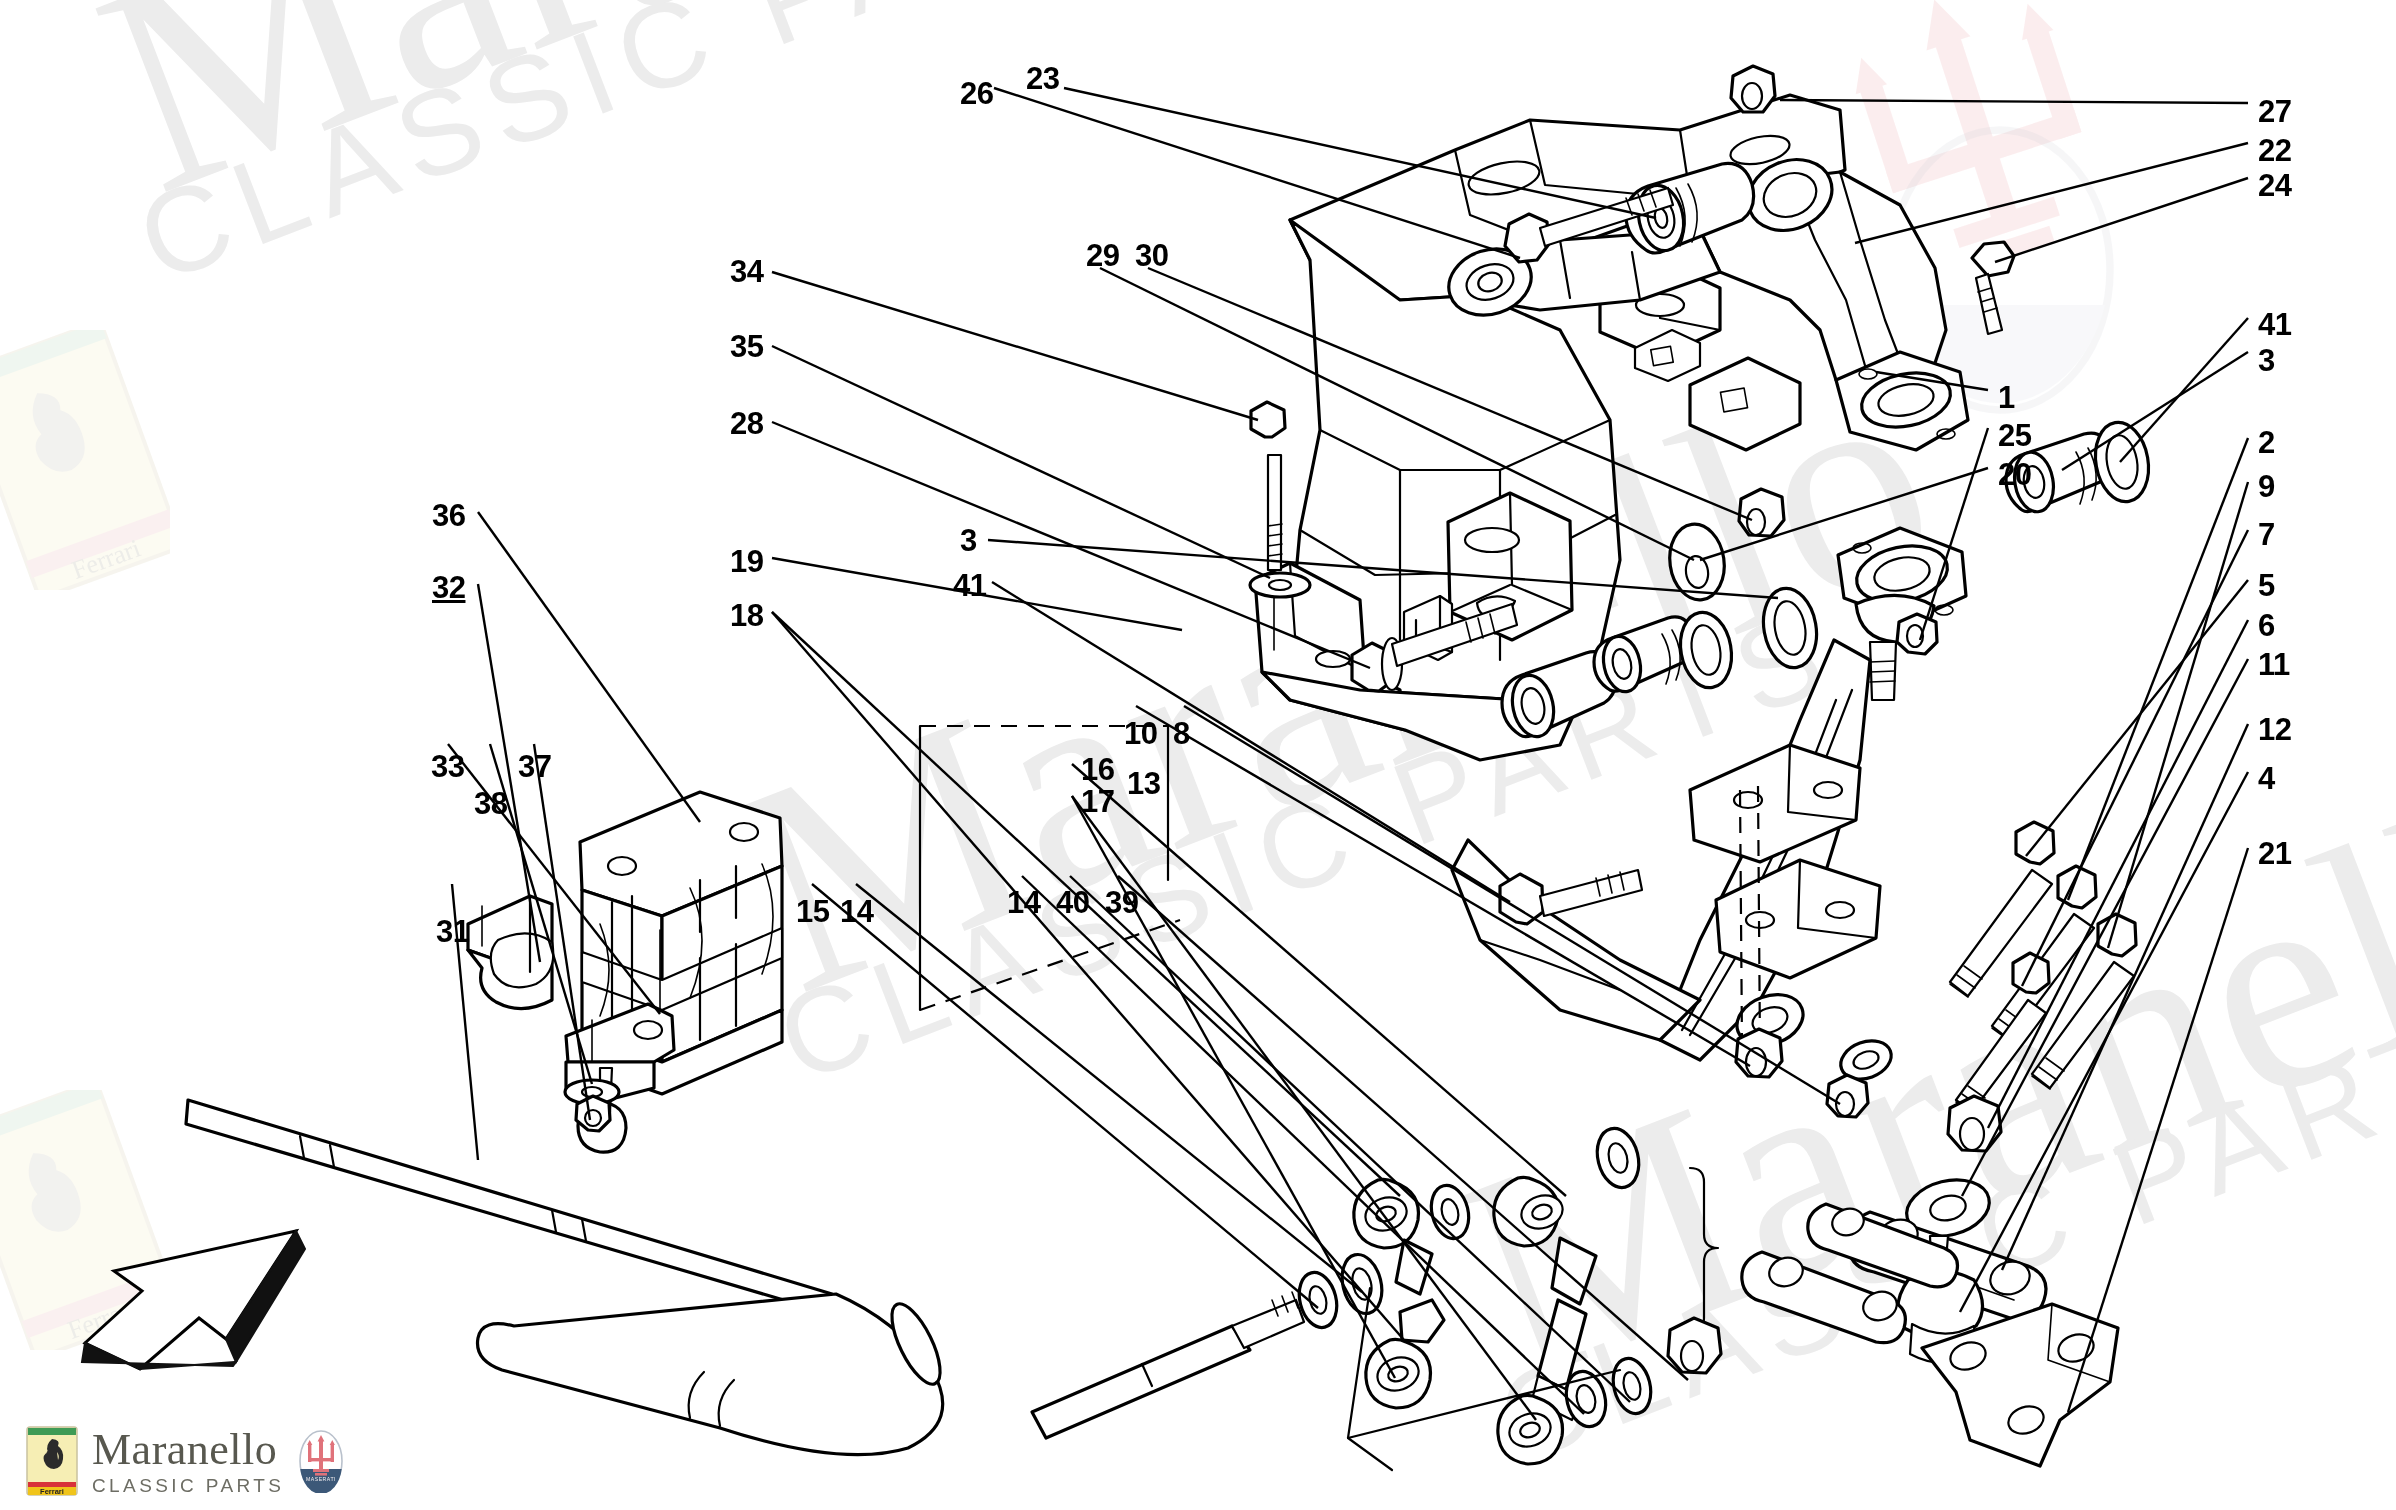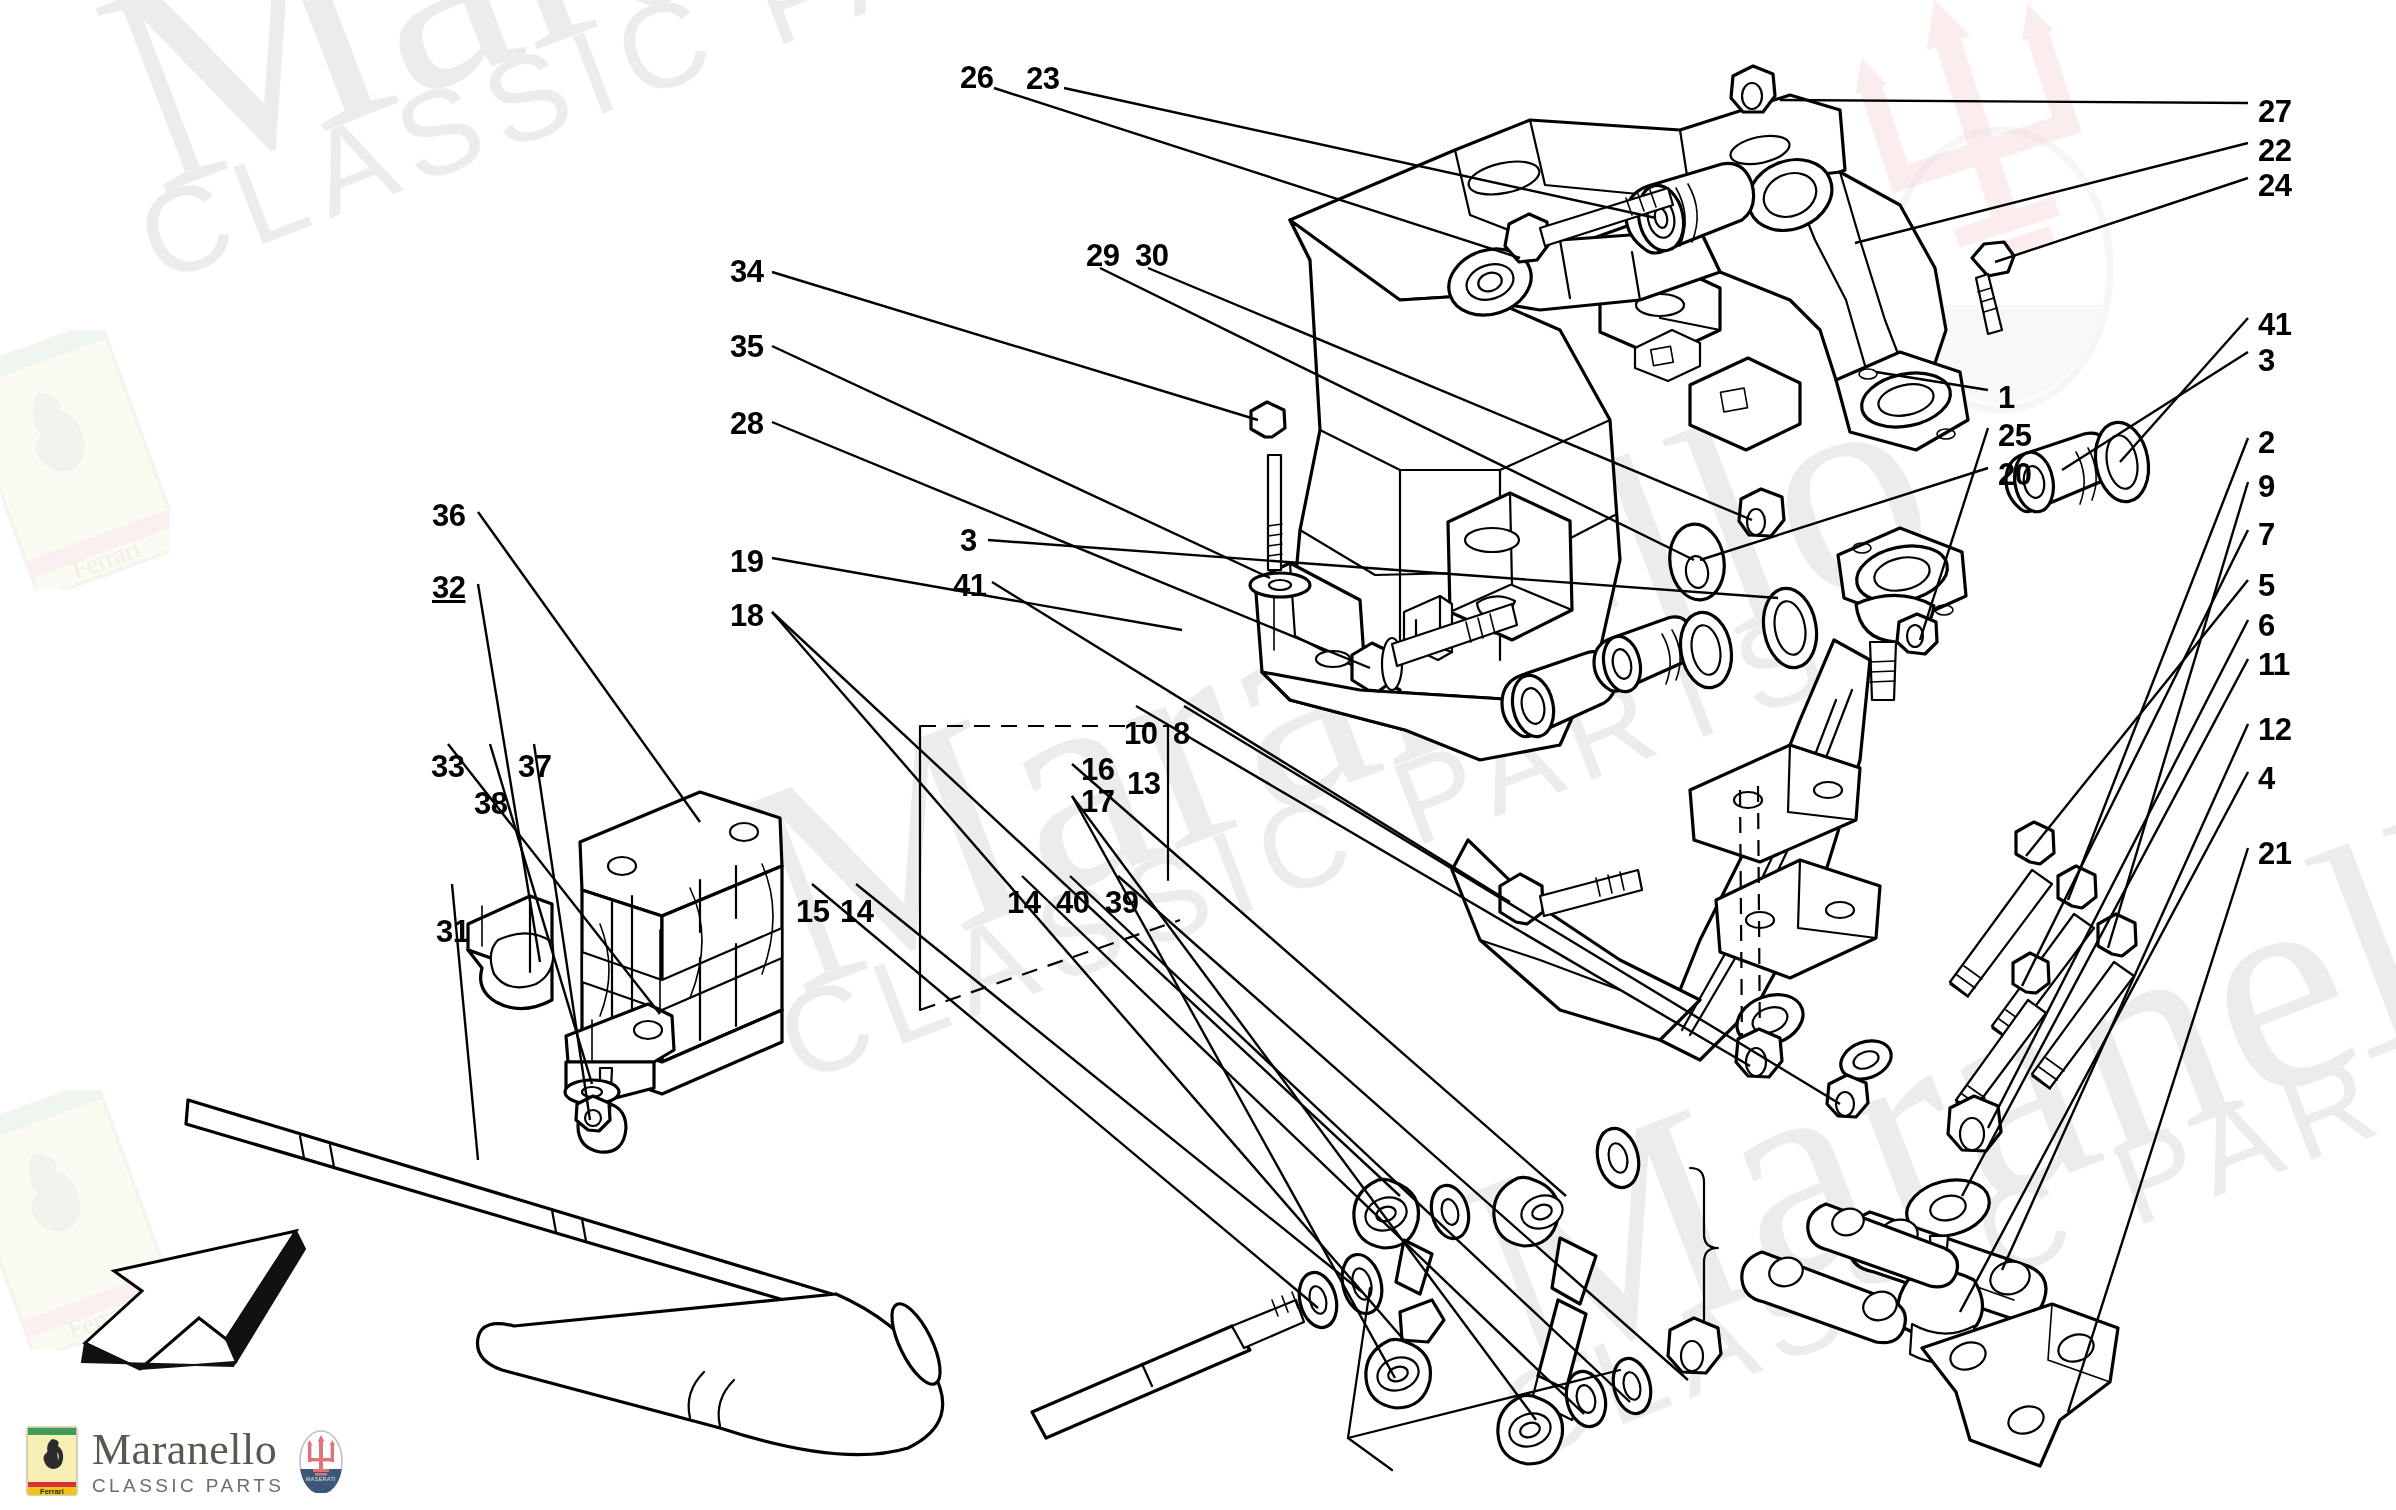--- a/index.html
+++ b/index.html
@@ -697,21 +697,21 @@
     </g>
 
     <g>
       <path fill="#ffffff" stroke="#000" stroke-width="3" d="M296 1231 L114 1271 L142 1291 L85 1343 L140 1369 L199 1318 L226 1339 Z"></path>
       <path fill="#111111" stroke="#111111" stroke-width="2" d="M296 1231 L305 1249 L236 1362 L226 1339 Z"></path>
       <path fill="#111111" stroke="#111111" stroke-width="2" d="M85 1343 L82 1362 L233 1366 L236 1362 L140 1369 Z"></path>
     </g>
   </svg>
 
   <div id="callouts">
-      <div class="callout" style="left: 960px; top: 62px;">26</div>
+      <div class="callout" style="left: 960px; top: 78px;">26</div>
       <div class="callout" style="left: 1026px; top: 63px;">23</div>
       <div class="callout" style="left: 2258px; top: 96px;">27</div>
       <div class="callout" style="left: 2258px; top: 135px;">22</div>
       <div class="callout" style="left: 2258px; top: 170px;">24</div>
       <div class="callout" style="left: 730px; top: 256px; text-align: center;">34</div>
       <div class="callout" style="left: 1086px; top: 240px;">29</div>
       <div class="callout" style="left: 1135px; top: 240px;">30</div>
       <div class="callout" style="left: 2258px; top: 309px;">41</div>
       <div class="callout" style="left: 730px; top: 331px;">35</div>
       <div class="callout" style="left: 2258px; top: 345px;">3</div>

